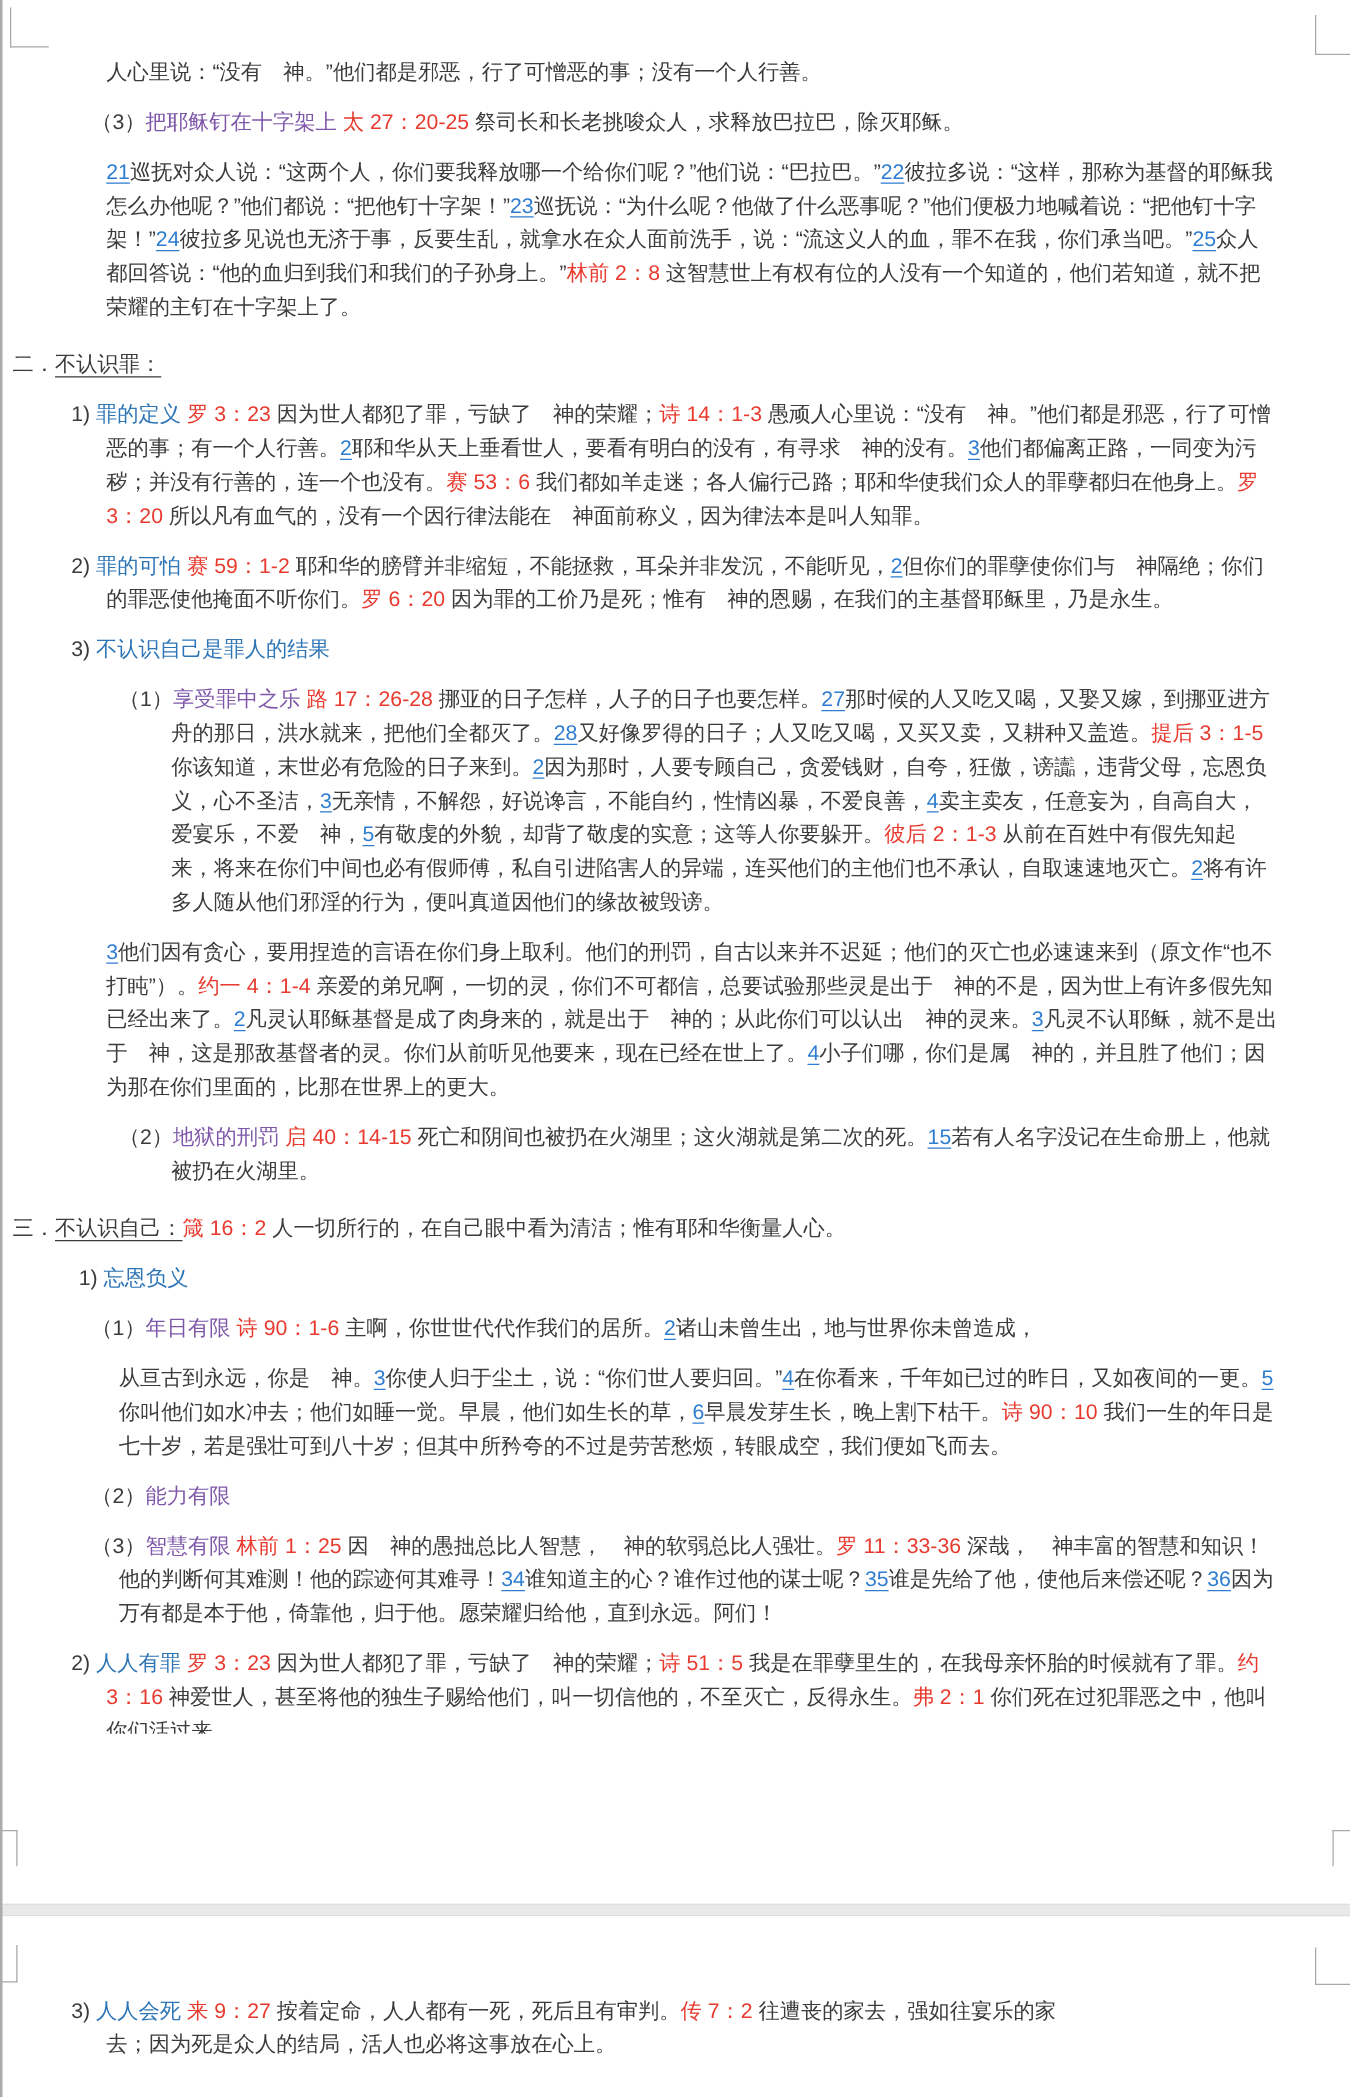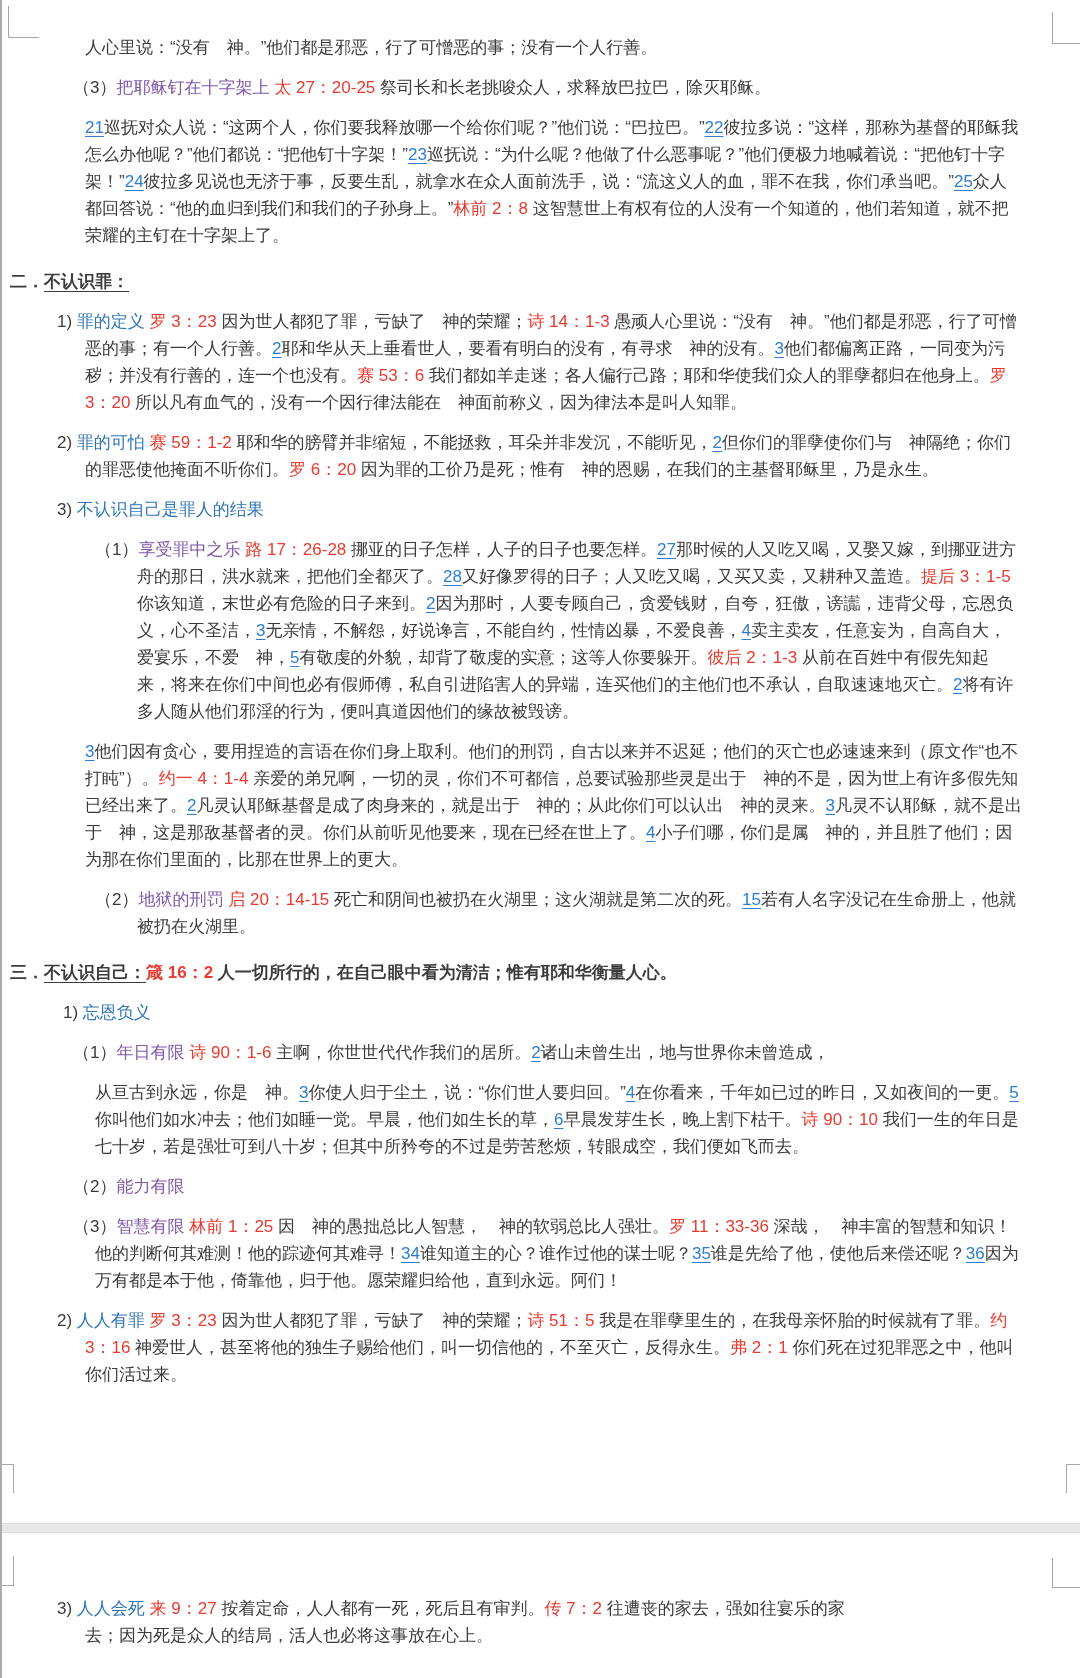--- a/index.html
+++ b/index.html
@@ -8,28 +8,28 @@
     width:1080px;height:1678px;
     background:#ffffff;
     overflow:hidden;
     font-family:"Liberation Sans","DejaVu Sans",sans-serif;
     font-size:17px;
     line-height:27px;
     color:var(--c-body,#3b3b3b);
   }
   #left-edge{position:absolute;left:0;top:0;width:2px;height:1678px;background:#ababab;}
   #page1{position:absolute;left:0;top:0;width:1080px;height:1387px;box-sizing:border-box;
-         padding:34px 58px 0 0;overflow:hidden;background:#ffffff;}
+         padding:44px 58px 0 0;overflow:hidden;background:#ffffff;}
   #page-band{position:absolute;left:0;top:1523px;width:1080px;height:10px;background:#e9e9e9;
              border-top:1px solid #dedede;border-bottom:1px solid #dedede;box-sizing:border-box;}
   #page2{position:absolute;left:0;top:1533px;width:928px;height:145px;box-sizing:border-box;
          padding:62px 58px 0 0;overflow:hidden;background:#ffffff;}
   .para{margin:13px 0 0 0;}
   .para:first-child{margin-top:0;}
-  .mt-lg{margin-top:19px;font-weight:bold;}
+  .mt-lg{margin-top:19px;}
   .p-body {margin-left:85px;}
   .p-body95{margin-left:95px;}
   .p-sec  {margin-left:10px;}
   .p-l1   {margin-left:85px;text-indent:-28px;}
   .p-l1b  {margin-left:92px;text-indent:-29px;}
   .p-l2   {margin-left:137px;text-indent:-42px;}
   .p-l2b  {margin-left:95px;text-indent:-22px;}
   .run-t {color:var(--c-body,#3b3b3b);}
   .run-r {color:var(--c-ref,#e83a2e);}
   .run-v {color:var(--c-verse,#2e7dd1);text-decoration:underline;text-underline-offset:3px;}
@@ -52,21 +52,21 @@
   <div id="page1">
     <p class="para p-body"><span class="run-t">人心里说：“没有　神。”他们都是邪恶，行了可憎恶的事；没有一个人行善。</span></p>
     <p class="para p-l2b"><span class="run-t">（3）</span><span class="run-hp">把耶稣钉在十字架上 </span><span class="run-r">太 27：20-25 </span><span class="run-t">祭司长和长老挑唆众人，求释放巴拉巴，除灭耶稣。</span></p>
     <p class="para p-body"><span class="run-v">21</span><span class="run-t">巡抚对众人说：“这两个人，你们要我释放哪一个给你们呢？”他们说：“巴拉巴。”</span><span class="run-v">22</span><span class="run-t">彼拉多说：“这样，那称为基督的耶稣我怎么办他呢？”他们都说：“把他钉十字架！”</span><span class="run-v">23</span><span class="run-t">巡抚说：“为什么呢？他做了什么恶事呢？”他们便极力地喊着说：“把他钉十字架！”</span><span class="run-v">24</span><span class="run-t">彼拉多见说也无济于事，反要生乱，就拿水在众人面前洗手，说：“流这义人的血，罪不在我，你们承当吧。”</span><span class="run-v">25</span><span class="run-t">众人都回答说：“他的血归到我们和我们的子孙身上。”</span><span class="run-r">林前 2：8 </span><span class="run-t">这智慧世上有权有位的人没有一个知道的，他们若知道，就不把荣耀的主钉在十字架上了。</span></p>
     <p class="para p-sec mt-lg"><span class="run-t">二．</span><span class="run-u">不认识罪：</span></p>
     <p class="para p-l1"><span class="run-t">1) </span><span class="run-hb">罪的定义 </span><span class="run-r">罗 3：23 </span><span class="run-t">因为世人都犯了罪，亏缺了　神的荣耀；</span><span class="run-r">诗 14：1-3 </span><span class="run-t">愚顽人心里说：“没有　神。”他们都是邪恶，行了可憎恶的事；有一个人行善。</span><span class="run-v">2</span><span class="run-t">耶和华从天上垂看世人，要看有明白的没有，有寻求　神的没有。</span><span class="run-v">3</span><span class="run-t">他们都偏离正路，一同变为污秽；并没有行善的，连一个也没有。</span><span class="run-r">赛 53：6 </span><span class="run-t">我们都如羊走迷；各人偏行己路；耶和华使我们众人的罪孽都归在他身上。</span><span class="run-r">罗 3：20 </span><span class="run-t">所以凡有血气的，没有一个因行律法能在　神面前称义，因为律法本是叫人知罪。</span></p>
     <p class="para p-l1"><span class="run-t">2) </span><span class="run-hb">罪的可怕 </span><span class="run-r">赛 59：1-2 </span><span class="run-t">耶和华的膀臂并非缩短，不能拯救，耳朵并非发沉，不能听见，</span><span class="run-v">2</span><span class="run-t">但你们的罪孽使你们与　神隔绝；你们的罪恶使他掩面不听你们。</span><span class="run-r">罗 6：20 </span><span class="run-t">因为罪的工价乃是死；惟有　神的恩赐，在我们的主基督耶稣里，乃是永生。</span></p>
     <p class="para p-l1"><span class="run-t">3) </span><span class="run-hb">不认识自己是罪人的结果</span></p>
     <p class="para p-l2"><span class="run-t">（1）</span><span class="run-hp">享受罪中之乐 </span><span class="run-r">路 17：26-28 </span><span class="run-t">挪亚的日子怎样，人子的日子也要怎样。</span><span class="run-v">27</span><span class="run-t">那时候的人又吃又喝，又娶又嫁，到挪亚进方舟的那日，洪水就来，把他们全都灭了。</span><span class="run-v">28</span><span class="run-t">又好像罗得的日子；人又吃又喝，又买又卖，又耕种又盖造。</span><span class="run-r">提后 3：1-5 </span><span class="run-t">你该知道，末世必有危险的日子来到。</span><span class="run-v">2</span><span class="run-t">因为那时，人要专顾自己，贪爱钱财，自夸，狂傲，谤讟，违背父母，忘恩负义，心不圣洁，</span><span class="run-v">3</span><span class="run-t">无亲情，不解怨，好说谗言，不能自约，性情凶暴，不爱良善，</span><span class="run-v">4</span><span class="run-t">卖主卖友，任意妄为，自高自大，爱宴乐，不爱　神，</span><span class="run-v">5</span><span class="run-t">有敬虔的外貌，却背了敬虔的实意；这等人你要躲开。</span><span class="run-r">彼后 2：1-3 </span><span class="run-t">从前在百姓中有假先知起来，将来在你们中间也必有假师傅，私自引进陷害人的异端，连买他们的主他们也不承认，自取速速地灭亡。</span><span class="run-v">2</span><span class="run-t">将有许多人随从他们邪淫的行为，便叫真道因他们的缘故被毁谤。</span></p>
     <p class="para p-body"><span class="run-v">3</span><span class="run-t">他们因有贪心，要用捏造的言语在你们身上取利。他们的刑罚，自古以来并不迟延；他们的灭亡也必速速来到（原文作“也不打盹”）。</span><span class="run-r">约一 4：1-4 </span><span class="run-t">亲爱的弟兄啊，一切的灵，你们不可都信，总要试验那些灵是出于　神的不是，因为世上有许多假先知已经出来了。</span><span class="run-v">2</span><span class="run-t">凡灵认耶稣基督是成了肉身来的，就是出于　神的；从此你们可以认出　神的灵来。</span><span class="run-v">3</span><span class="run-t">凡灵不认耶稣，就不是出于　神，这是那敌基督者的灵。你们从前听见他要来，现在已经在世上了。</span><span class="run-v">4</span><span class="run-t">小子们哪，你们是属　神的，并且胜了他们；因为那在你们里面的，比那在世界上的更大。</span></p>
-    <p class="para p-l2"><span class="run-t">（2）</span><span class="run-hp">地狱的刑罚 </span><span class="run-r">启 20：14-15 </span><span class="run-t">死亡和阴间也被扔在火湖里；这火湖就是第二次的死。</span><span class="run-v">15</span><span class="run-t">若有人名字没记在生命册上，他就被扔在火湖里。</span></p>
+    <p class="para p-l2"><span class="run-t">（2）</span><span class="run-hp">地狱的刑罚 </span><span class="run-r">启 40：14-15 </span><span class="run-t">死亡和阴间也被扔在火湖里；这火湖就是第二次的死。</span><span class="run-v">15</span><span class="run-t">若有人名字没记在生命册上，他就被扔在火湖里。</span></p>
     <p class="para p-sec mt-lg"><span class="run-t">三．</span><span class="run-u">不认识自己：</span><span class="run-r">箴 16：2 </span><span class="run-t">人一切所行的，在自己眼中看为清洁；惟有耶和华衡量人心。</span></p>
     <p class="para p-l1b"><span class="run-t">1) </span><span class="run-hb">忘恩负义</span></p>
     <p class="para p-l2b"><span class="run-t">（1）</span><span class="run-hp">年日有限 </span><span class="run-r">诗 90：1-6 </span><span class="run-t">主啊，你世世代代作我们的居所。</span><span class="run-v">2</span><span class="run-t">诸山未曾生出，地与世界你未曾造成，</span></p>
     <p class="para p-body95"><span class="run-t">从亘古到永远，你是　神。</span><span class="run-v">3</span><span class="run-t">你使人归于尘土，说：“你们世人要归回。”</span><span class="run-v">4</span><span class="run-t">在你看来，千年如已过的昨日，又如夜间的一更。</span><span class="run-v">5</span><span class="run-t">你叫他们如水冲去；他们如睡一觉。早晨，他们如生长的草，</span><span class="run-v">6</span><span class="run-t">早晨发芽生长，晚上割下枯干。</span><span class="run-r">诗 90：10 </span><span class="run-t">我们一生的年日是七十岁，若是强壮可到八十岁；但其中所矜夸的不过是劳苦愁烦，转眼成空，我们便如飞而去。</span></p>
     <p class="para p-l2b"><span class="run-t">（2）</span><span class="run-hp">能力有限</span></p>
     <p class="para p-l2b"><span class="run-t">（3）</span><span class="run-hp">智慧有限 </span><span class="run-r">林前 1：25 </span><span class="run-t">因　神的愚拙总比人智慧，　神的软弱总比人强壮。</span><span class="run-r">罗 11：33-36 </span><span class="run-t">深哉，　神丰富的智慧和知识！他的判断何其难测！他的踪迹何其难寻！</span><span class="run-v">34</span><span class="run-t">谁知道主的心？谁作过他的谋士呢？</span><span class="run-v">35</span><span class="run-t">谁是先给了他，使他后来偿还呢？</span><span class="run-v">36</span><span class="run-t">因为万有都是本于他，倚靠他，归于他。愿荣耀归给他，直到永远。阿们！</span></p>
     <p class="para p-l1"><span class="run-t">2) </span><span class="run-hb">人人有罪 </span><span class="run-r">罗 3：23 </span><span class="run-t">因为世人都犯了罪，亏缺了　神的荣耀；</span><span class="run-r">诗 51：5 </span><span class="run-t">我是在罪孽里生的，在我母亲怀胎的时候就有了罪。</span><span class="run-r">约 3：16 </span><span class="run-t">神爱世人，甚至将他的独生子赐给他们，叫一切信他的，不至灭亡，反得永生。</span><span class="run-r">弗 2：1 </span><span class="run-t">你们死在过犯罪恶之中，他叫你们活过来。</span></p>
   </div>
 
   <div id="page-band"></div>

